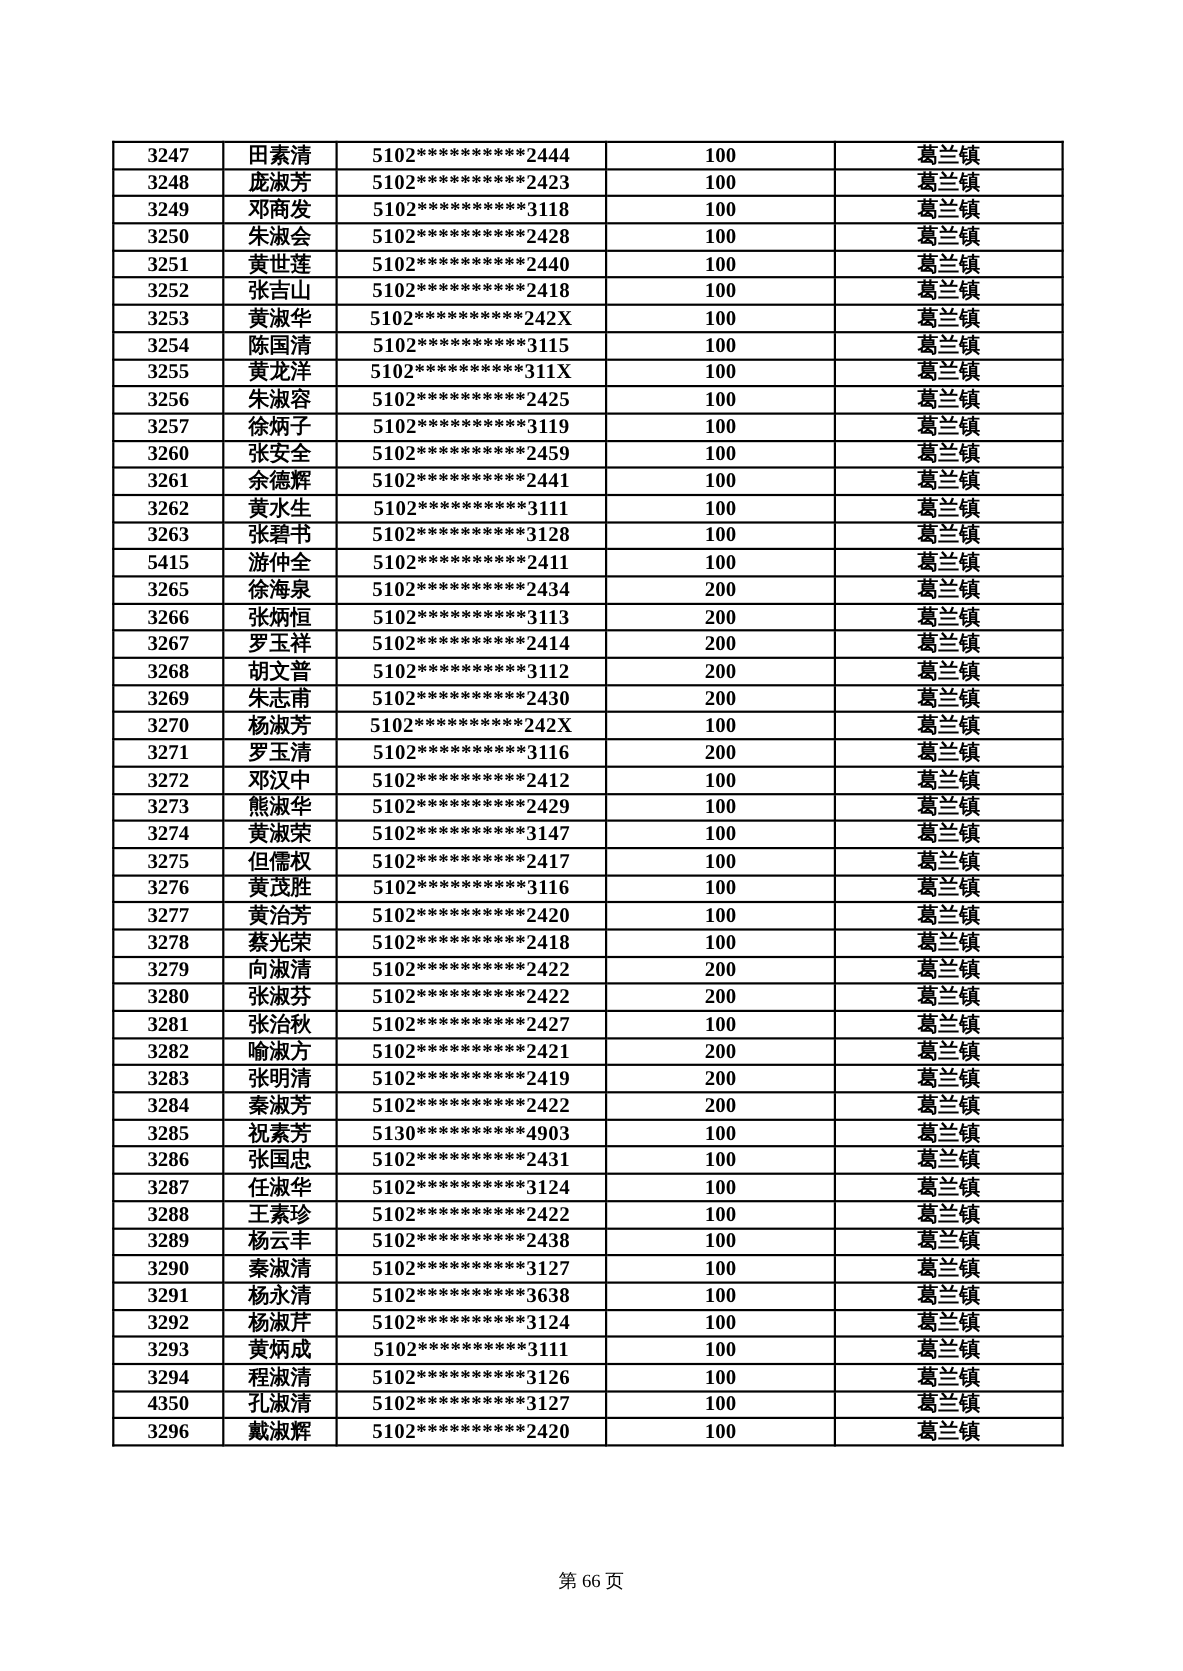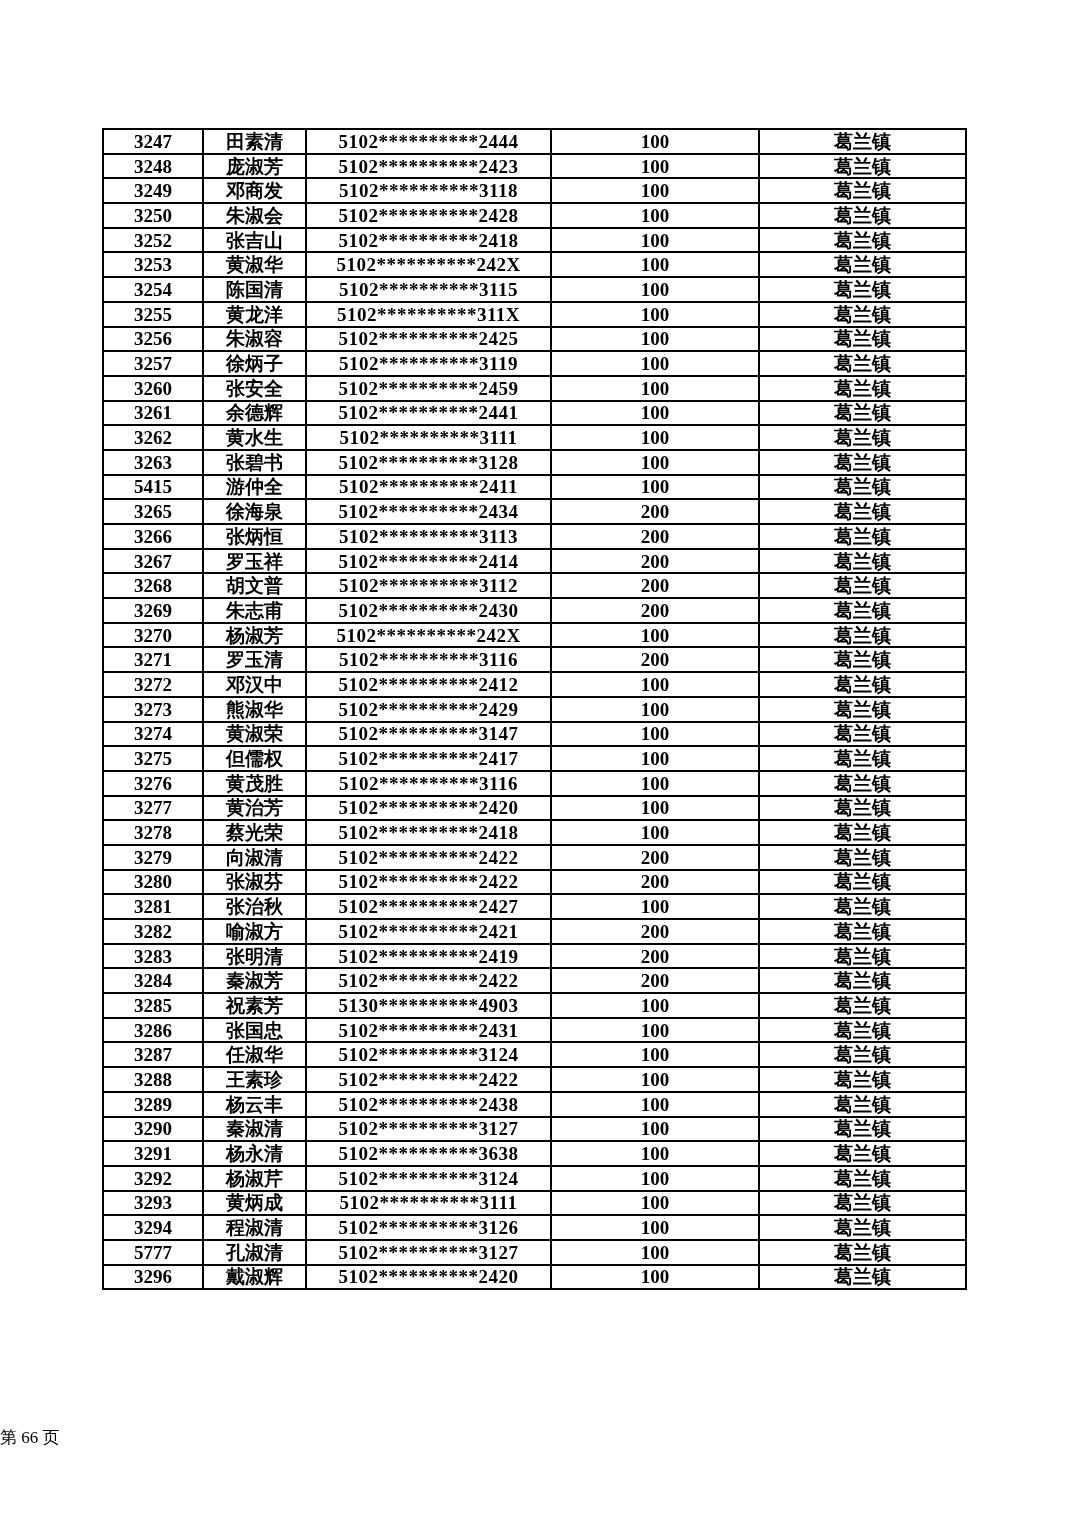--- a/index.html
+++ b/index.html
@@ -37,21 +37,21 @@
   }
   td.id-cell {
     letter-spacing: 0.5px;
     border-radius: 10px;
   }
   .page-footer {
     position: absolute;
     top: 1426px;
     left: 0;
     width: 1075px;
-    text-align: left;
+    text-align: center;
     font-size: 17px;
   }
 </style>
 </head>
 <body>
 
 <div class="page">
 
   <table class="roster-table">
     <colgroup>
@@ -84,20 +84,27 @@
           <td class="town-cell">葛兰镇</td>
         </tr>
         <tr>
           <td class="serial-cell">3250</td>
           <td class="name-cell">朱淑会</td>
           <td class="id-cell">5102**********2428</td>
           <td class="amount-cell">100</td>
           <td class="town-cell">葛兰镇</td>
         </tr>
         <tr>
+          <td class="serial-cell">3251</td>
+          <td class="name-cell">黄世莲</td>
+          <td class="id-cell">5102**********2440</td>
+          <td class="amount-cell">100</td>
+          <td class="town-cell">葛兰镇</td>
+        </tr>
+        <tr>
           <td class="serial-cell">3252</td>
           <td class="name-cell">张吉山</td>
           <td class="id-cell">5102**********2418</td>
           <td class="amount-cell">100</td>
           <td class="town-cell">葛兰镇</td>
         </tr>
         <tr>
           <td class="serial-cell">3253</td>
           <td class="name-cell">黄淑华</td>
           <td class="id-cell">5102**********242X</td>
@@ -371,21 +378,21 @@
           <td class="town-cell">葛兰镇</td>
         </tr>
         <tr>
           <td class="serial-cell">3294</td>
           <td class="name-cell">程淑清</td>
           <td class="id-cell">5102**********3126</td>
           <td class="amount-cell">100</td>
           <td class="town-cell">葛兰镇</td>
         </tr>
         <tr>
-          <td class="serial-cell">5777</td>
+          <td class="serial-cell">4350</td>
           <td class="name-cell">孔淑清</td>
           <td class="id-cell">5102**********3127</td>
           <td class="amount-cell">100</td>
           <td class="town-cell">葛兰镇</td>
         </tr>
         <tr>
           <td class="serial-cell">3296</td>
           <td class="name-cell">戴淑辉</td>
           <td class="id-cell">5102**********2420</td>
           <td class="amount-cell">100</td>

